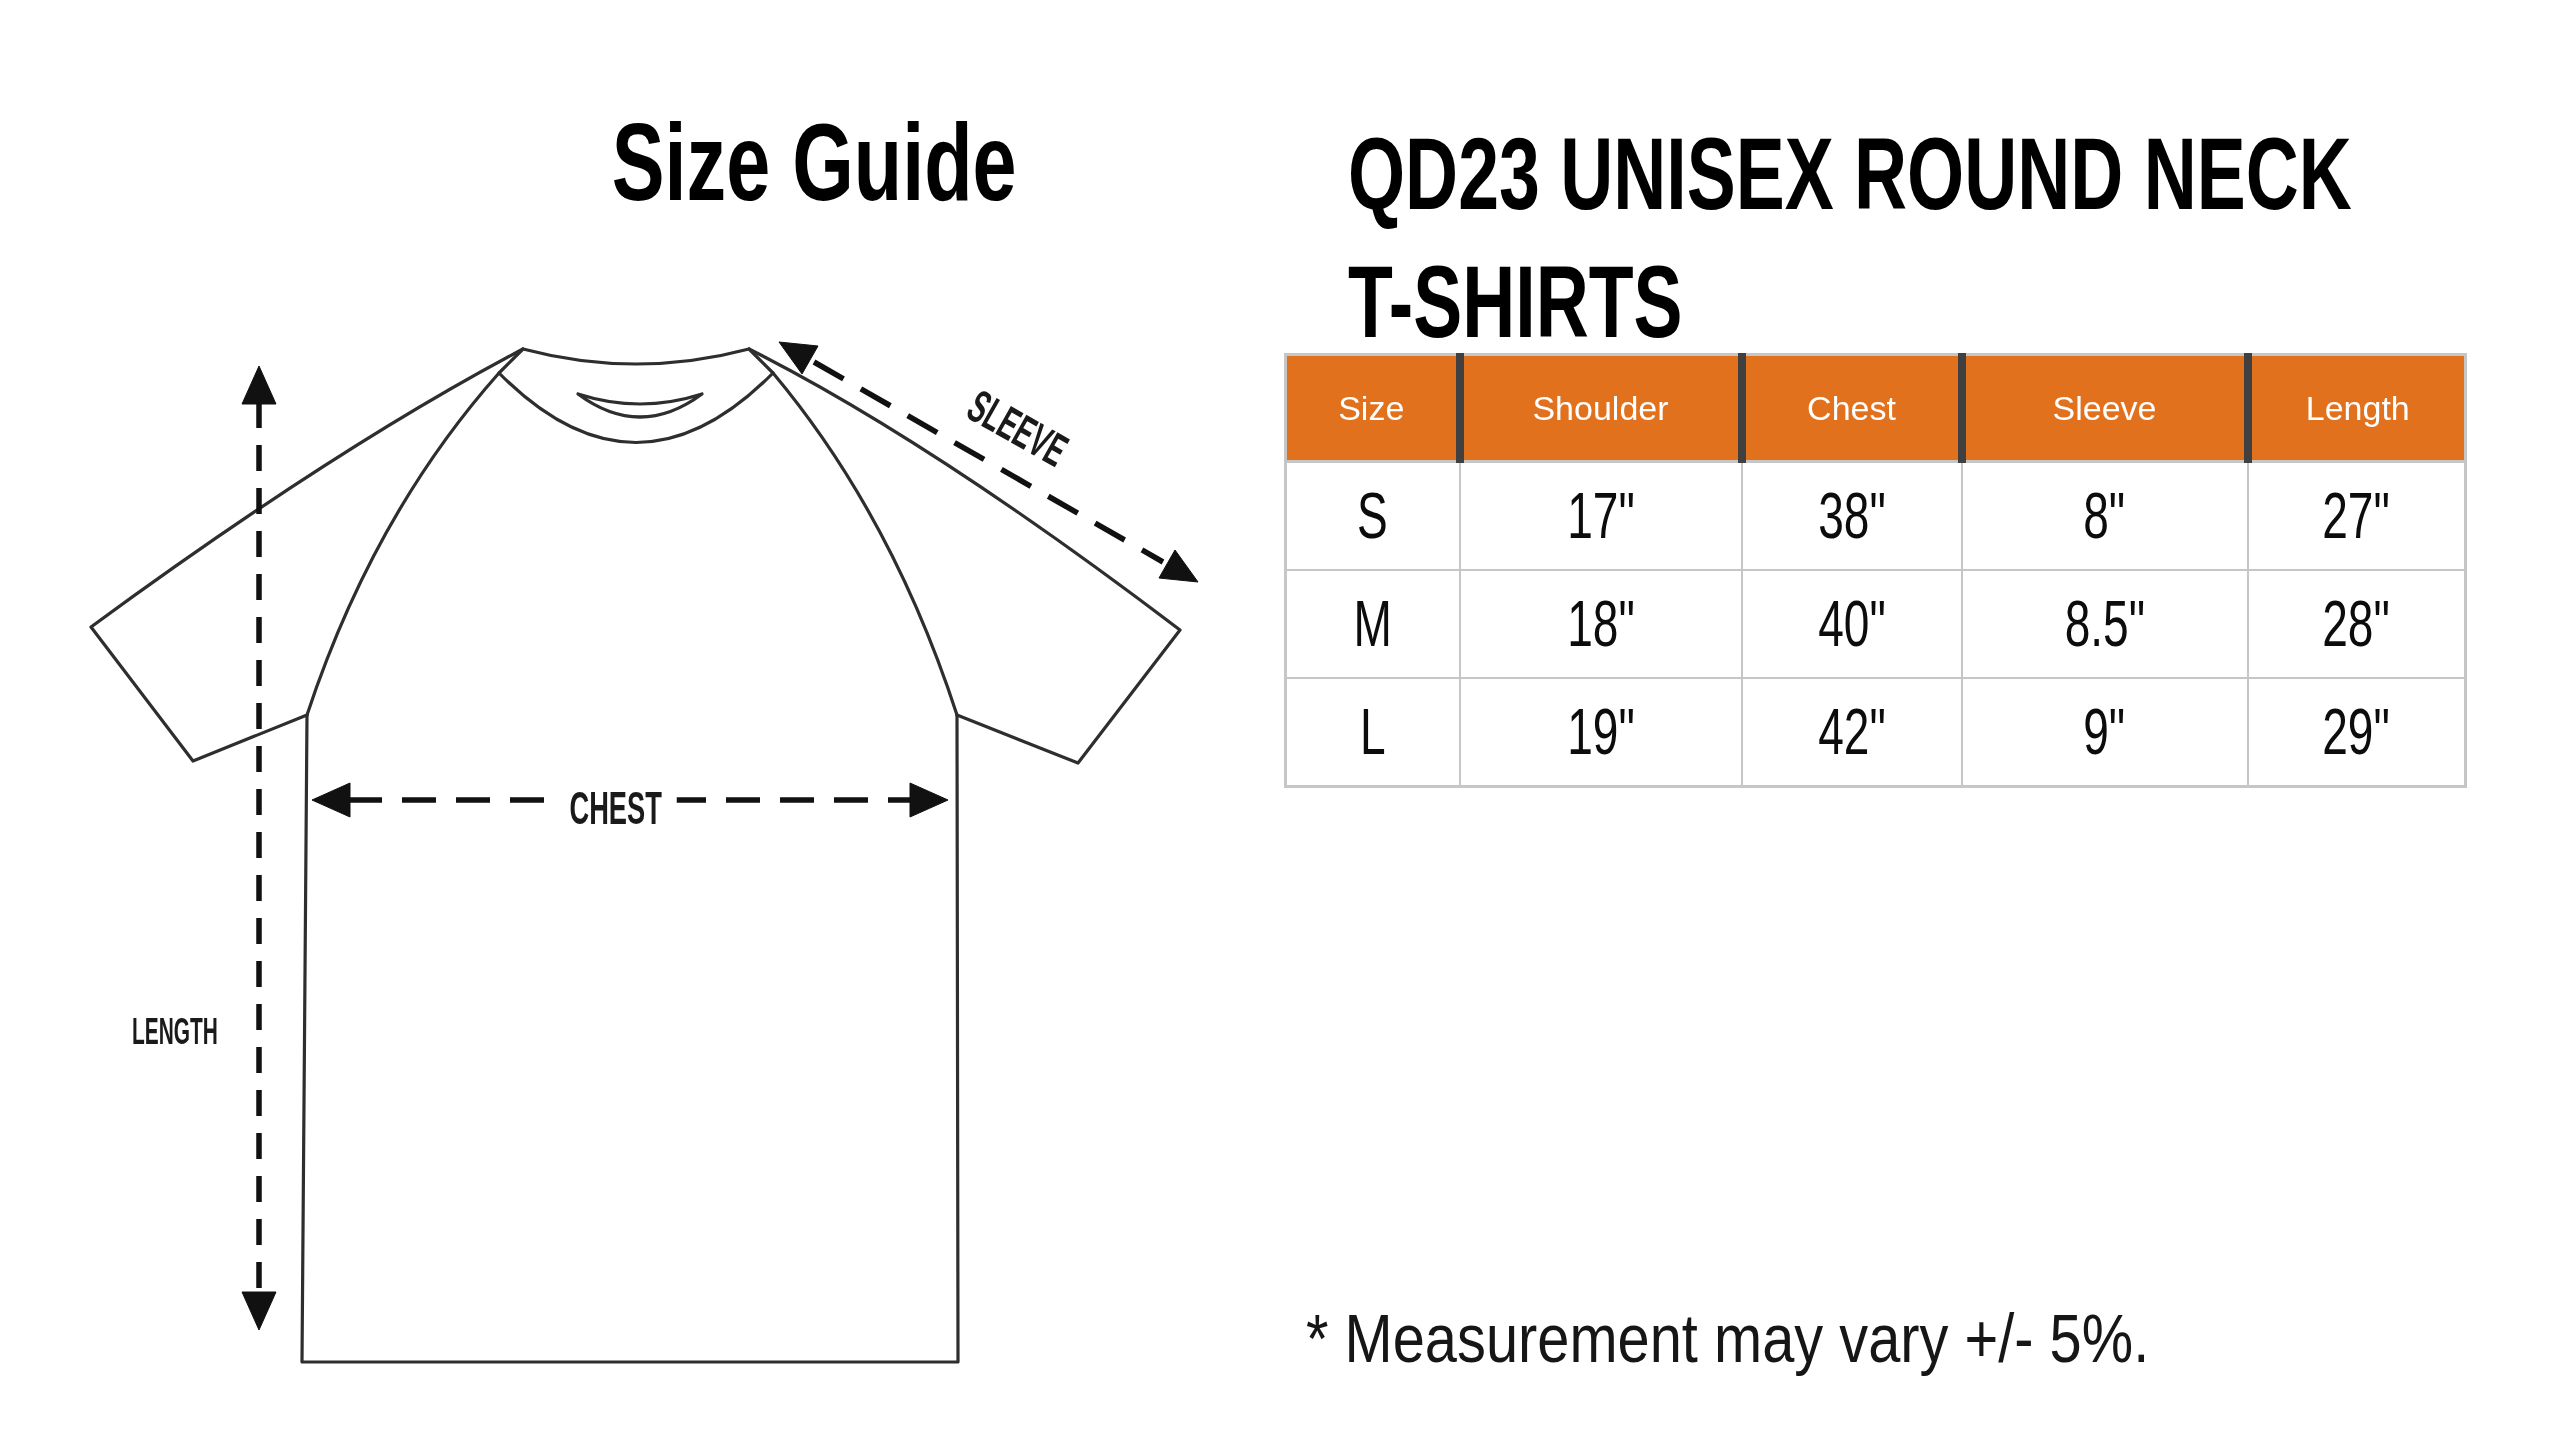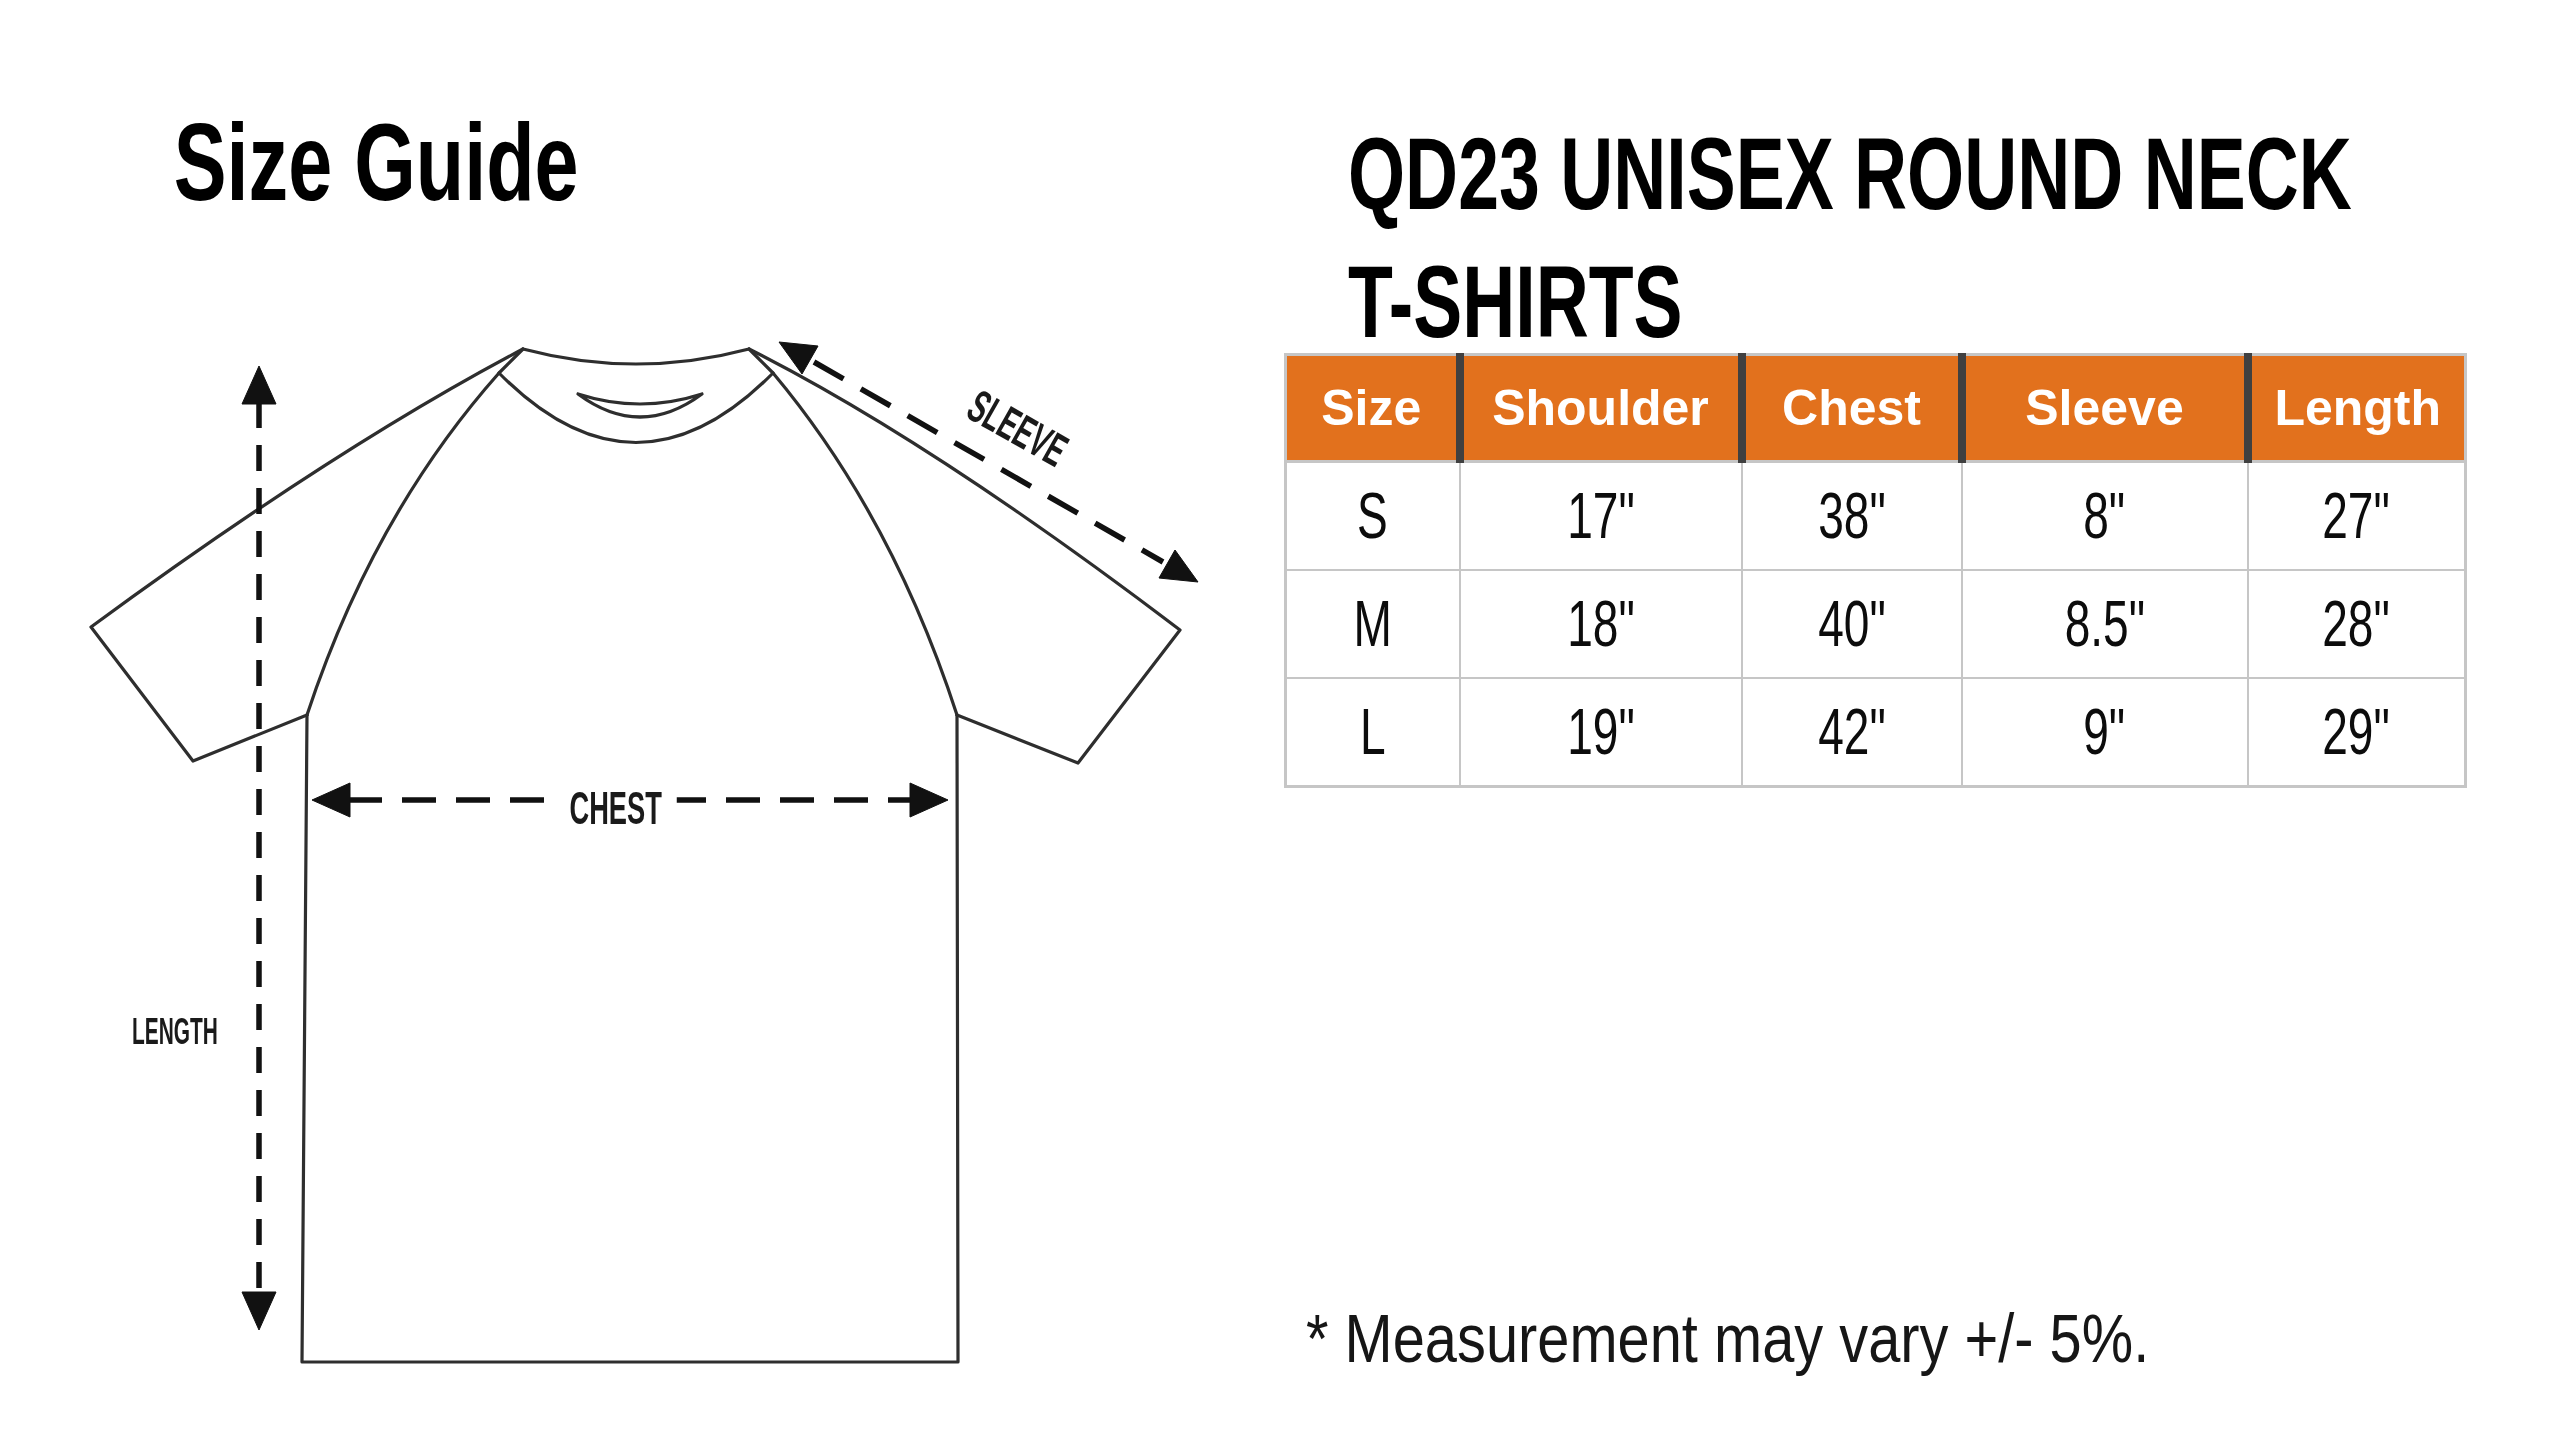--- a/index.html
+++ b/index.html
@@ -2,21 +2,21 @@
 <html><head>
 <meta charset="utf-8">
 <style>
   html,body{margin:0;padding:0;background:#ffffff;}
   #canvas{
     position:relative;width:2560px;height:1440px;background:#ffffff;overflow:hidden;
     font-family:"Liberation Sans",sans-serif;color:#111111;
   }
   
   .sg-title{
-    position:absolute;left:95px;top:98px;width:1000px;text-align:left;
+    position:absolute;left:95px;top:98px;width:1000px;text-align:right;
     font-size:110px;font-weight:bold;color:#000;white-space:nowrap;
   }
   .cond-t{display:inline-block;transform:scaleX(0.72);transform-origin:center;}
   .cond-tl{display:inline-block;transform:scaleX(0.72);transform-origin:left center;}
   #diagram-svg{position:absolute;left:0;top:0;}
   .lbl{position:absolute;color:#1a1a1a;font-weight:bold;white-space:nowrap;}
   .lbl-in{display:inline-block;transform:scaleX(0.58);transform-origin:center;}
   .lbl-length{left:100px;top:1008px;width:150px;text-align:center;font-size:36px;line-height:48px;}
   .lbl-chest{left:491px;top:766px;width:250px;text-align:center;font-size:47px;line-height:64px;}
   .lbl-chest .lbl-in{background:#ffffff;padding:10px 26px;}
@@ -24,21 +24,21 @@
     transform:rotate(29.5deg);transform-origin:center;}
   
   .qd-title{position:absolute;left:1348px;top:110px;font-size:102px;font-weight:bold;
     line-height:128px;color:#000;white-space:nowrap;}
   table.size-table{
     position:absolute;left:1284px;top:353px;width:1180px;
     border-collapse:collapse;table-layout:fixed;
     border:3px solid #c6c6c6;
   }
   .size-table th{
-    background:#E2711D;color:#ffffff;font-weight:bold;font-size:50px;
+    background:#E2711D;color:#ffffff;font-weight:normal;font-size:34px;
     height:102px;text-align:center;vertical-align:middle;
     border-bottom:3px solid #c6c6c6;
   }
   .size-table th + th{border-left:8px solid #404040;}
   .size-table td{
     background:#ffffff;color:#0c0c0c;font-size:64px;
     height:104px;text-align:center;vertical-align:middle;
     border:2px solid #c6c6c6;
   }
   .cell-in{display:inline-block;transform:scaleX(0.72);transform-origin:center;white-space:nowrap;}

